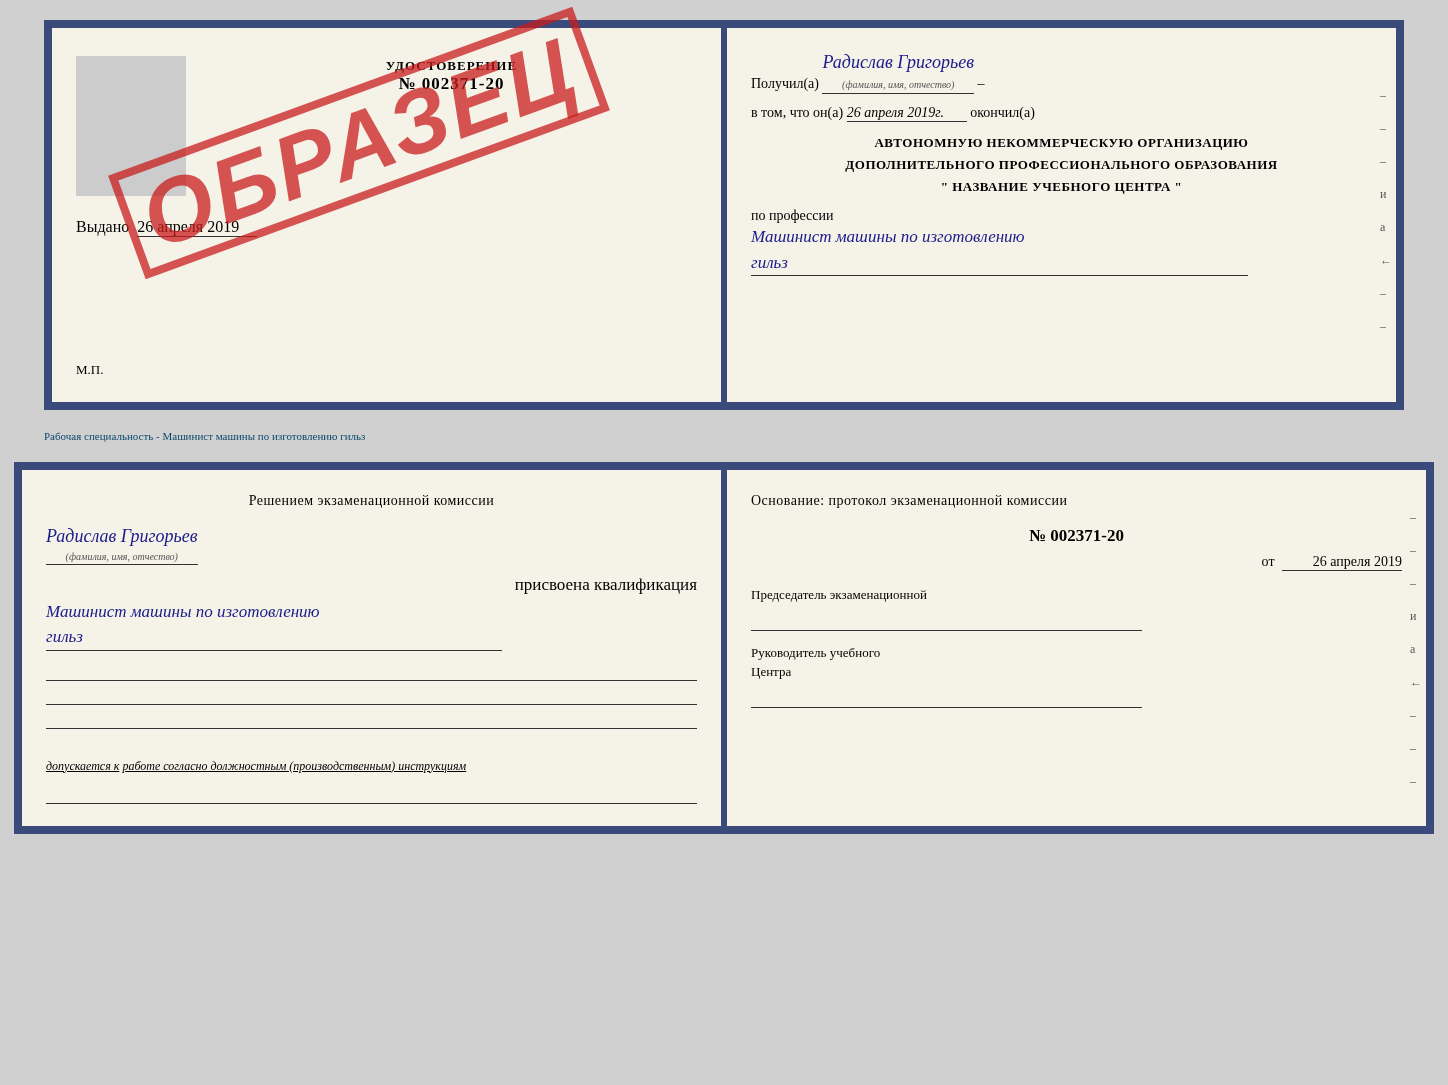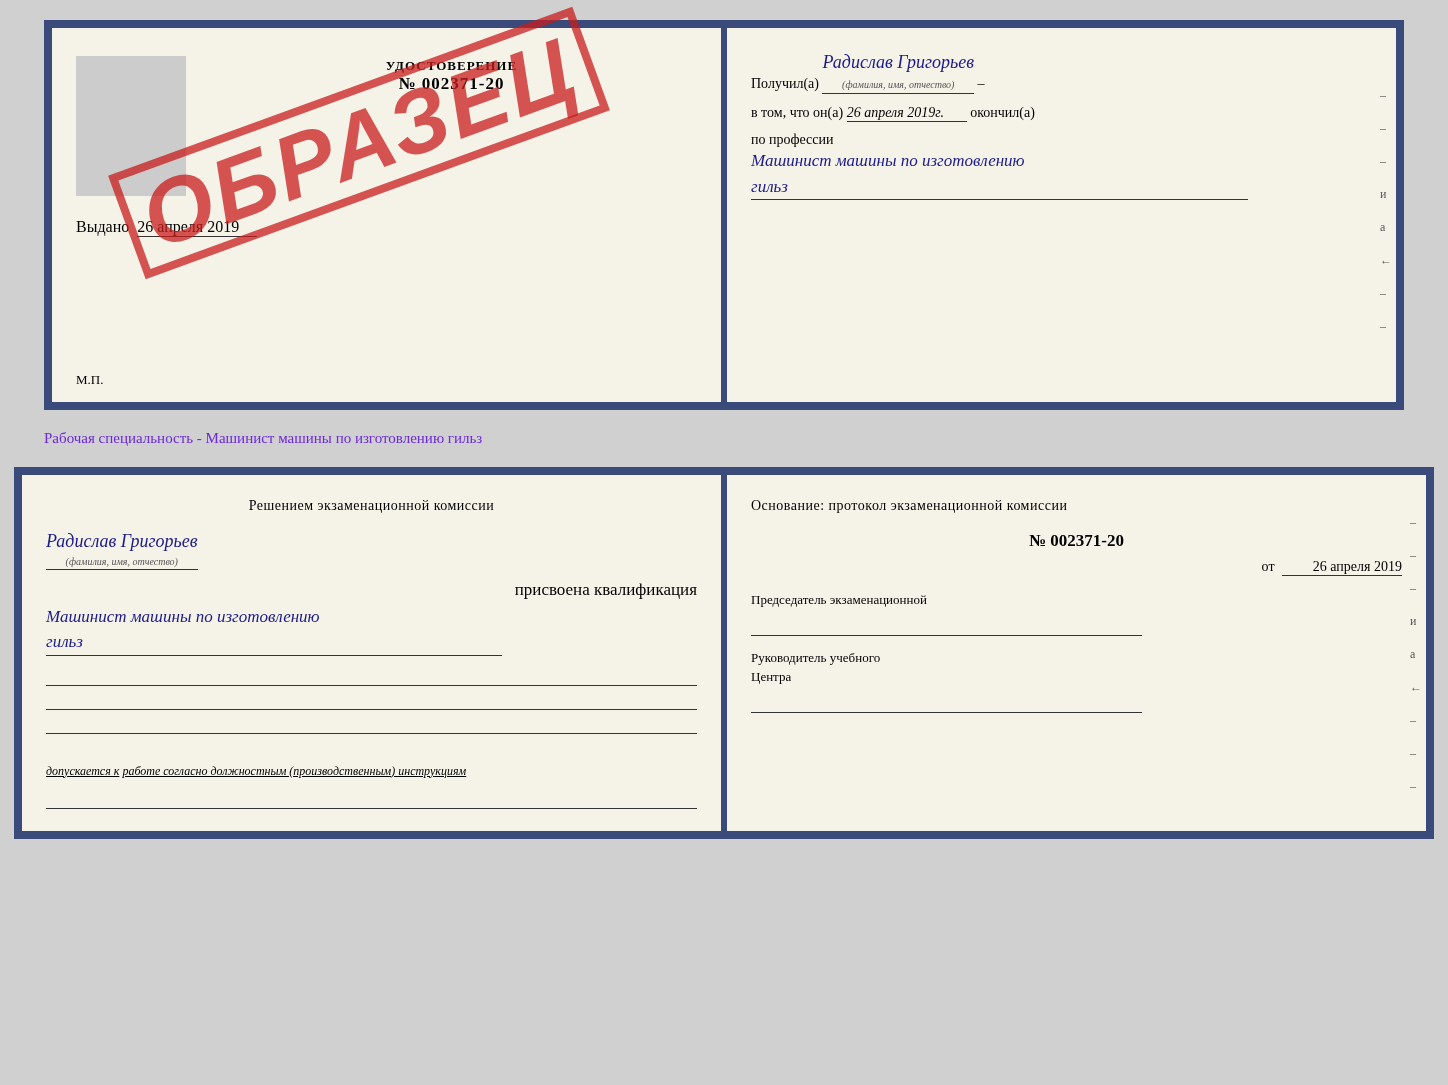--- a/index.html
+++ b/index.html
@@ -80,21 +80,21 @@
       width: 100%;
     }
 
     .cert-issued {
       font-size: 16px;
       margin-top: 14px;
     }
 
     .mp-label {
       position: absolute;
-      bottom: 14px;
+      bottom: 24px;
       left: 24px;
       font-size: 13px;
     }
 
     
     .stamp-obrazec {
       position: absolute;
       top: 60px;
       left: 60px;
       color: rgba(200, 30, 30, 0.75);
@@ -176,22 +176,22 @@
       display: flex;
       flex-direction: column;
       gap: 18px;
       font-size: 12px;
       color: #555;
     }
 
     
     .doc-separator-label {
       width: 1360px;
-      font-size: 15px;
-      color: #6d28d9;
+      font-size: 11px;
+      color: #0c4a6e;
       padding: 2px 0;
     }
 
     
     .bottom-left-title {
       font-size: 14px;
       text-align: center;
       line-height: 1.6;
       letter-spacing: 0.5px;
       margin-bottom: 12px;
@@ -333,20 +333,25 @@
         <span>Радислав Григорьев</span>
         <span class="right-fio-small">(фамилия, имя, отчество)</span>
       </span>
       <span> –</span>
     </div>
     <div class="right-date-line">
       <span>в том, что он(а)</span>
       <span class="right-date-val">26 апреля 2019г.</span>
       <span>окончил(а)</span>
     </div>
+    <div class="right-org-block">
+      <div>АВТОНОМНУЮ НЕКОММЕРЧЕСКУЮ ОРГАНИЗАЦИЮ</div>
+      <div>ДОПОЛНИТЕЛЬНОГО ПРОФЕССИОНАЛЬНОГО ОБРАЗОВАНИЯ</div>
+      <div>" НАЗВАНИЕ УЧЕБНОГО ЦЕНТРА "</div>
+    </div>
     <div class="right-prof-block">
       <span>по профессии</span>
       <span class="right-prof-val">Машинист машины по изготовлению</span>
       <span class="right-prof-val" style="border-bottom:1px solid #333; display:inline-block; width:80%;">гильз</span>
     </div>
     <div class="right-side-marks">
       <span>–</span>
       <span>–</span>
       <span>–</span>
       <span>и</span>

